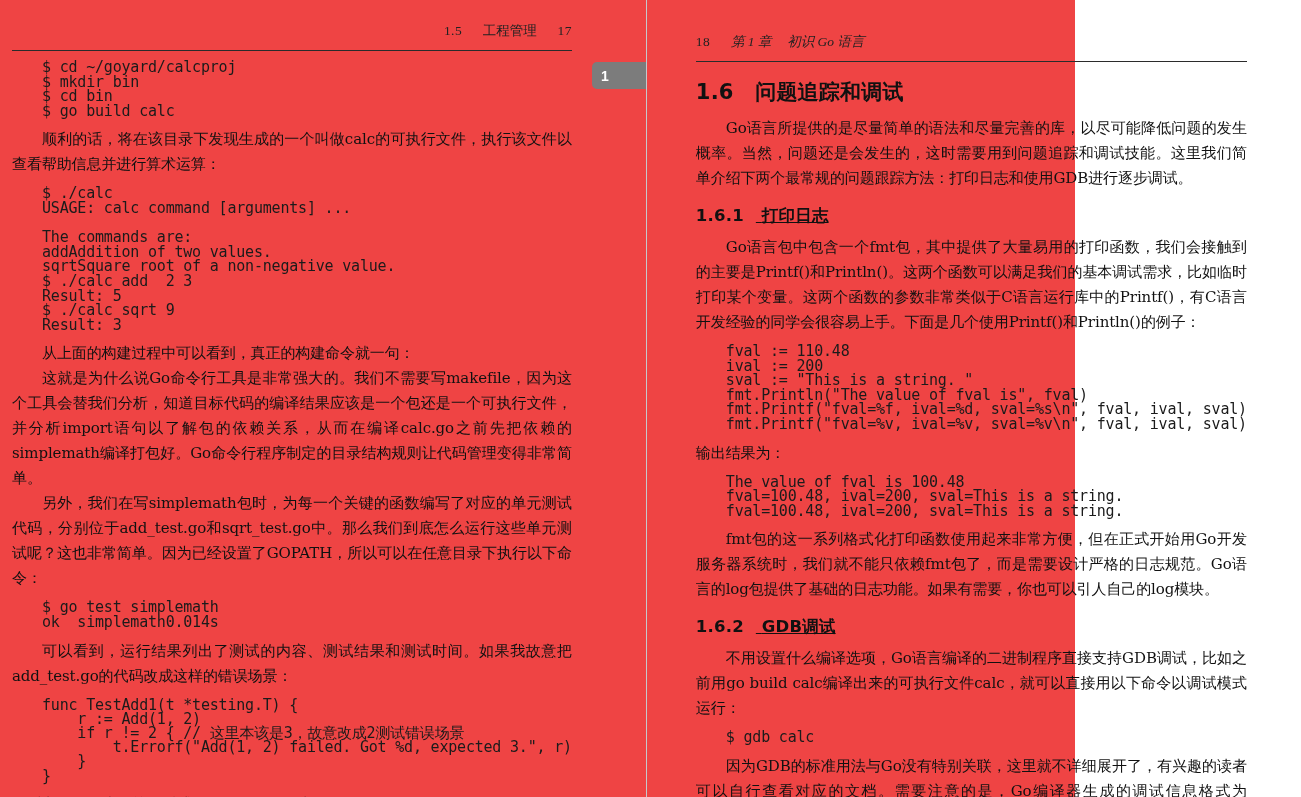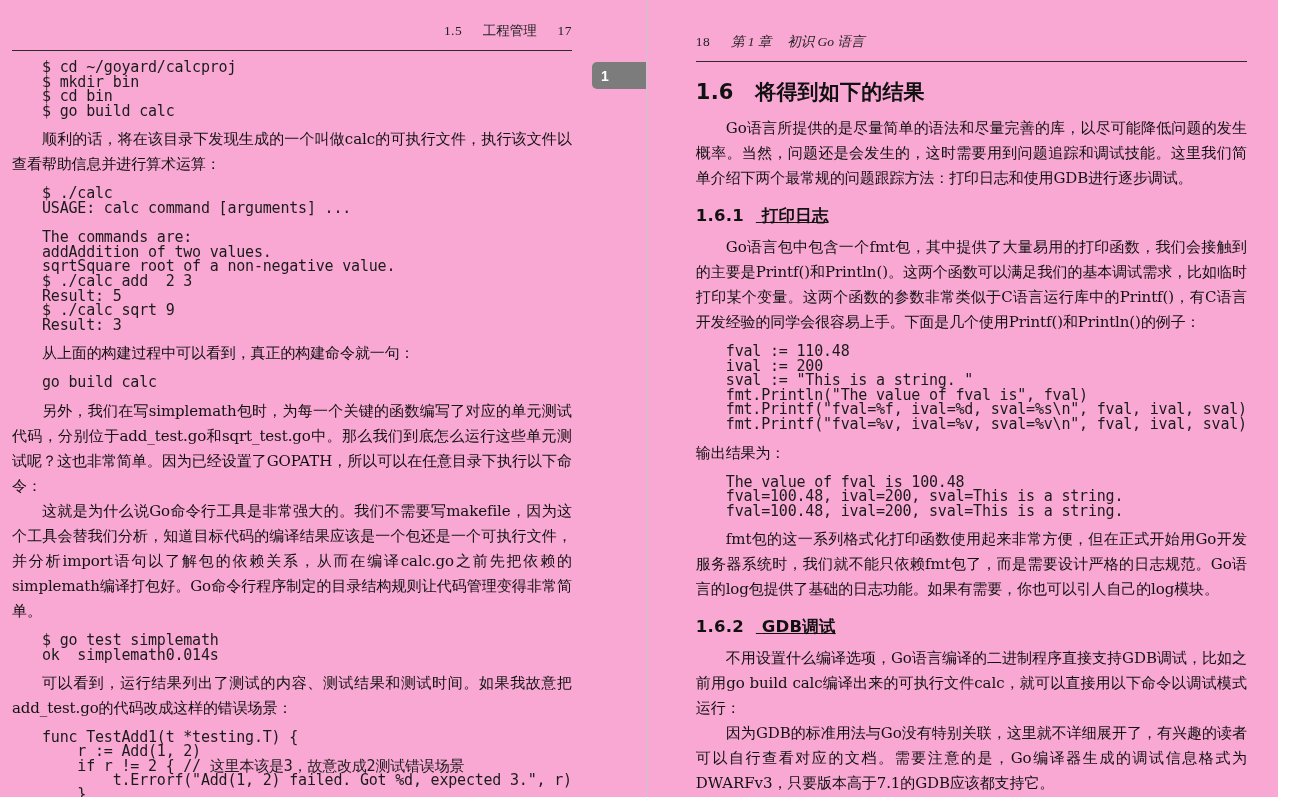--- a/index.html
+++ b/index.html
@@ -9,24 +9,24 @@
   }
   body {
     width: 1301px;
     height: 797px;
     font-family: "Liberation Serif", "DejaVu Serif", serif;
     color: #1a1a1a;
     overflow: hidden;
   }
   .spread {
     position: relative;
-    width: 1278px;
+    width: 1075px;
     height: 797px;
     display: flex;
-    background: #f9a8d4;
+    background: #ef4444;
   }
   .gutter {
     position: absolute;
     left: 646px;
     top: 0;
     width: 1px;
     height: 797px;
     background: #c6c8cc;
   }
   .page {
@@ -155,25 +155,24 @@
 The commands are:
 addAddition of two values.
 sqrtSquare root of a non-negative value.
 $ ./calc add  2 3
 Result: 5
 $ ./calc sqrt 9
 Result: 3</pre>
 
       <p class="para">从上面的构建过程中可以看到，真正的构建命令就一句：</p>
 
-      <pre class="code">go build calc</pre>
+
+      <p class="para">这就是为什么说Go命令行工具是非常强大的。我们不需要写makefile，因为这个工具会替我们分析，知道目标代码的编译结果应该是一个包还是一个可执行文件，并分析import语句以了解包的依赖关系，从而在编译calc.go之前先把依赖的simplemath编译打包好。Go命令行程序制定的目录结构规则让代码管理变得非常简单。</p>
 
       <p class="para">另外，我们在写simplemath包时，为每一个关键的函数编写了对应的单元测试代码，分别位于add_test.go和sqrt_test.go中。那么我们到底怎么运行这些单元测试呢？这也非常简单。因为已经设置了GOPATH，所以可以在任意目录下执行以下命令：</p>
-
-      <p class="para">这就是为什么说Go命令行工具是非常强大的。我们不需要写makefile，因为这个工具会替我们分析，知道目标代码的编译结果应该是一个包还是一个可执行文件，并分析import语句以了解包的依赖关系，从而在编译calc.go之前先把依赖的simplemath编译打包好。Go命令行程序制定的目录结构规则让代码管理变得非常简单。</p>
 
       <pre class="code">$ go test simplemath
 ok  simplemath0.014s</pre>
 
       <p class="para">可以看到，运行结果列出了测试的内容、测试结果和测试时间。如果我故意把add_test.go的代码改成这样的错误场景：</p>
 
       <pre class="code tight">func TestAdd1(t *testing.T) {
     r := Add(1, 2)
     if r != 2 { // 这里本该是3，故意改成2测试错误场景
         t.Errorf("Add(1, 2) failed. Got %d, expected 3.", r)
@@ -196,21 +195,21 @@
       <span class="rh-sep"></span>
       <span class="rh-title">第 1 章</span>
       <span class="rh-sep-sm"></span>
       <span class="rh-title">初识 Go 语言</span>
     </div>
 
     <div class="body-wrap">
 
       <h2 class="sec">
         <span class="sec-num">1.6</span>
-        <span>将得到如下的结果</span>
+        <span>问题追踪和调试</span>
       </h2>
 
       <p class="para">Go语言所提供的是尽量简单的语法和尽量完善的库，以尽可能降低问题的发生概率。当然，问题还是会发生的，这时需要用到问题追踪和调试技能。这里我们简单介绍下两个最常规的问题跟踪方法：打印日志和使用GDB进行逐步调试。</p>
 
       <h3 class="subsec">
         <span class="subsec-num">1.6.1</span>
         <span>打印日志</span>
       </h3>
 
       <p class="para">Go语言包中包含一个fmt包，其中提供了大量易用的打印函数，我们会接触到的主要是Printf()和Println()。这两个函数可以满足我们的基本调试需求，比如临时打印某个变量。这两个函数的参数非常类似于C语言运行库中的Printf()，有C语言开发经验的同学会很容易上手。下面是几个使用Printf()和Println()的例子：</p>
@@ -230,19 +229,20 @@
 
       <p class="para">fmt包的这一系列格式化打印函数使用起来非常方便，但在正式开始用Go开发服务器系统时，我们就不能只依赖fmt包了，而是需要设计严格的日志规范。Go语言的log包提供了基础的日志功能。如果有需要，你也可以引人自己的log模块。</p>
 
       <h3 class="subsec">
         <span class="subsec-num">1.6.2</span>
         <span>GDB调试</span>
       </h3>
 
       <p class="para">不用设置什么编译选项，Go语言编译的二进制程序直接支持GDB调试，比如之前用go build calc编译出来的可执行文件calc，就可以直接用以下命令以调试模式运行：</p>
 
+      <pre class="code">$ gdb calc</pre>
 
       <p class="para">因为GDB的标准用法与Go没有特别关联，这里就不详细展开了，有兴趣的读者可以自行查看对应的文档。需要注意的是，Go编译器生成的调试信息格式为DWARFv3，只要版本高于7.1的GDB应该都支持它。</p>
 
     </div>
   </div>
 
 </div>
 
 </body></html>

